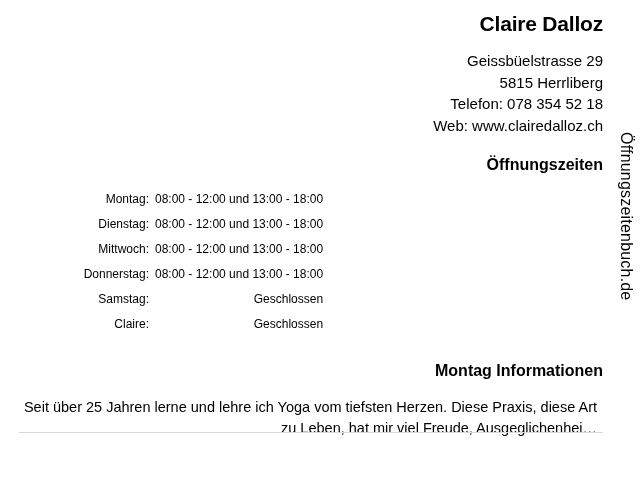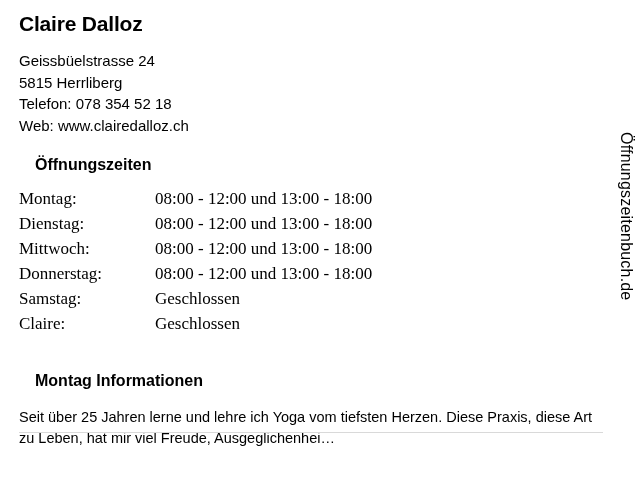--- a/index.html
+++ b/index.html
@@ -15,20 +15,21 @@
     position: relative;
     overflow: hidden;
   }
 
   .page {
     position: absolute;
     left: 0;
     top: 0;
     width: 640px;
     height: 480px;
+    text-align: right;
   }
 
   .content {
     position: absolute;
     left: 19px;
     top: 10px;
     width: 584px;
   }
 
   .business-name {
@@ -51,23 +52,22 @@
 
   .section-title {
     font-size: 16px;
     font-weight: bold;
     line-height: 22px;
     margin: 0 0 14px 16px;
   }
 
   .hours-table {
     border-collapse: collapse;
-    font-size: 17px;
-    margin-bottom: 30px;
-    font-family: Liberation Serif, serif;
+    font-size: 12px;
+    margin-bottom: 20px;
   }
 
   .hours-table td {
     padding: 0 0 7px 0;
     vertical-align: top;
     line-height: 18px;
     white-space: nowrap;
   }
 
   .hours-day {
@@ -110,21 +110,21 @@
 </head>
 <body>
 
 <div class="page">
 
   <div class="content">
 
     <h1 class="business-name">Claire Dalloz</h1>
 
     <div class="address-block">
-      <div class="address-line">Geissbüelstrasse 24</div>
+      <div class="address-line">Geissbüelstrasse 29</div>
       <div class="address-line">5815 Herrliberg</div>
       <div class="address-line">Telefon: 078 354 52 18</div>
       <div class="address-line">Web: www.clairedalloz.ch</div>
     </div>
 
     <h2 class="section-title">Öffnungszeiten</h2>
 
     <table class="hours-table">
       <tbody>
         <tr>

